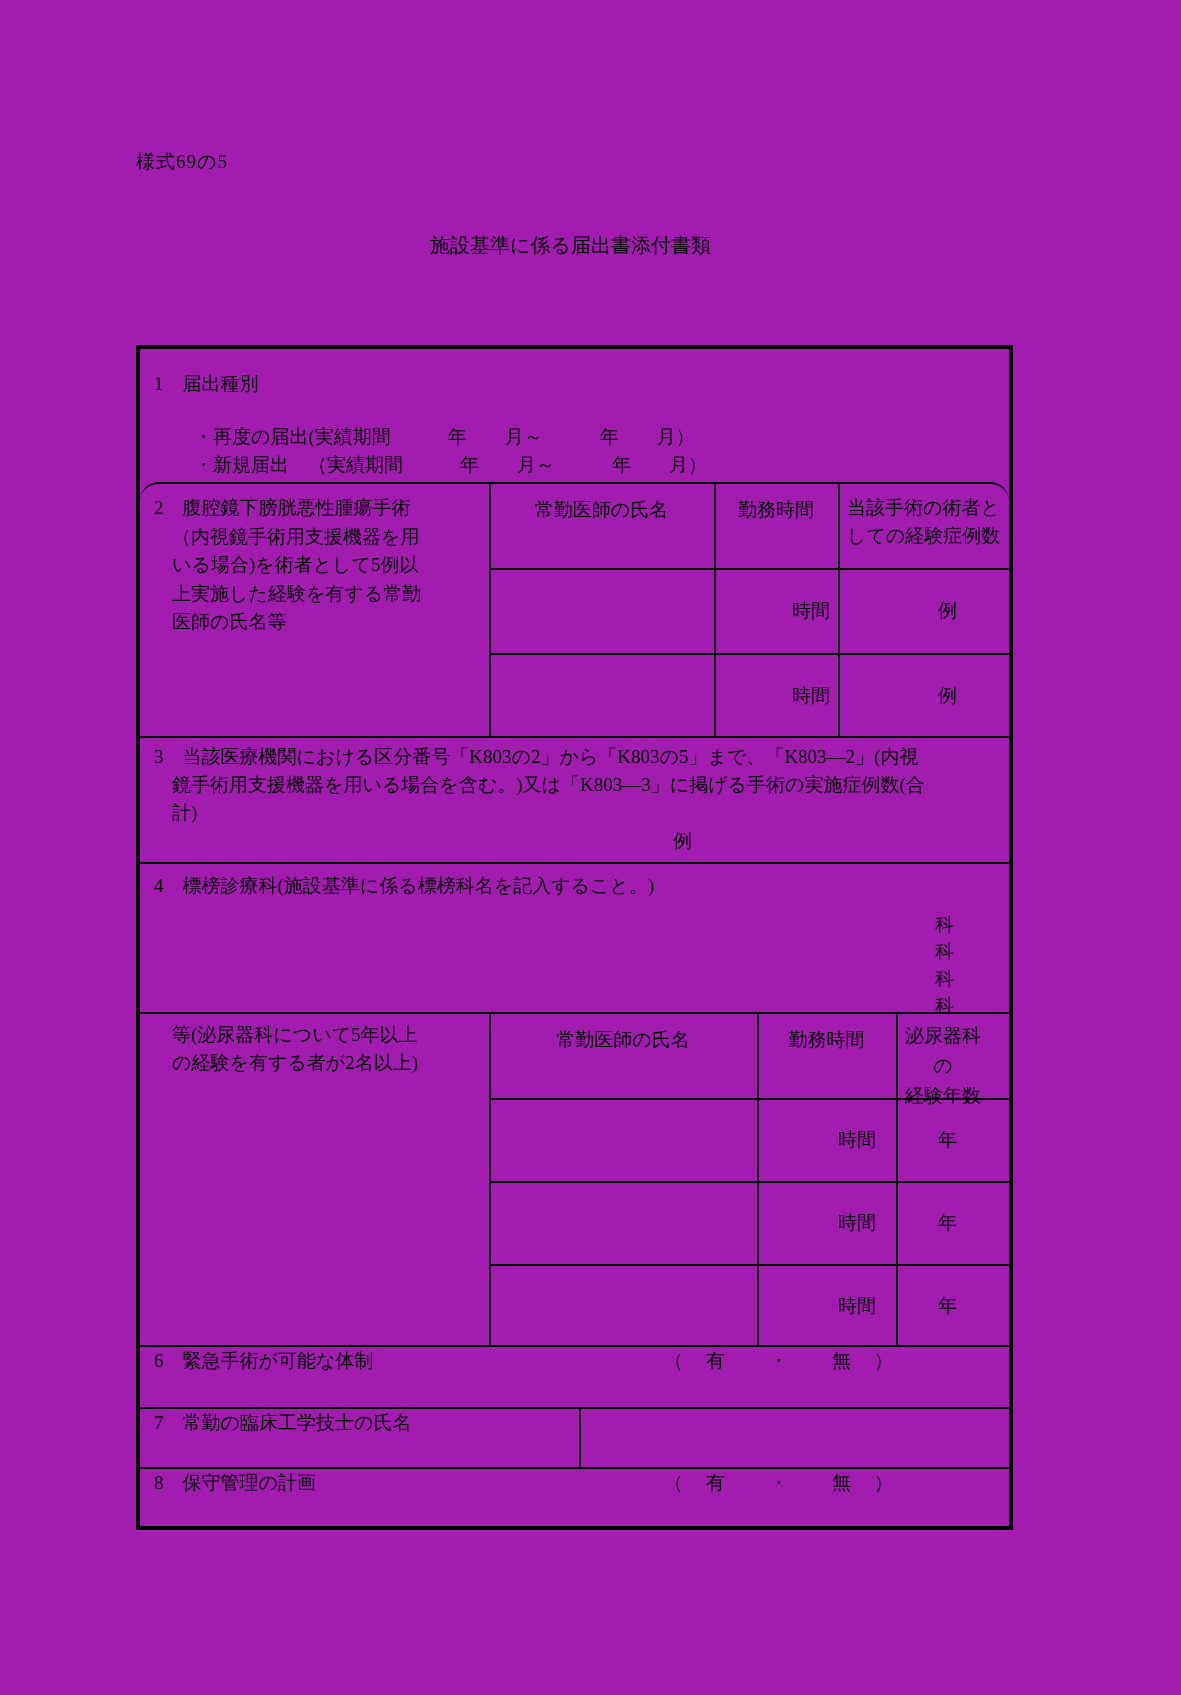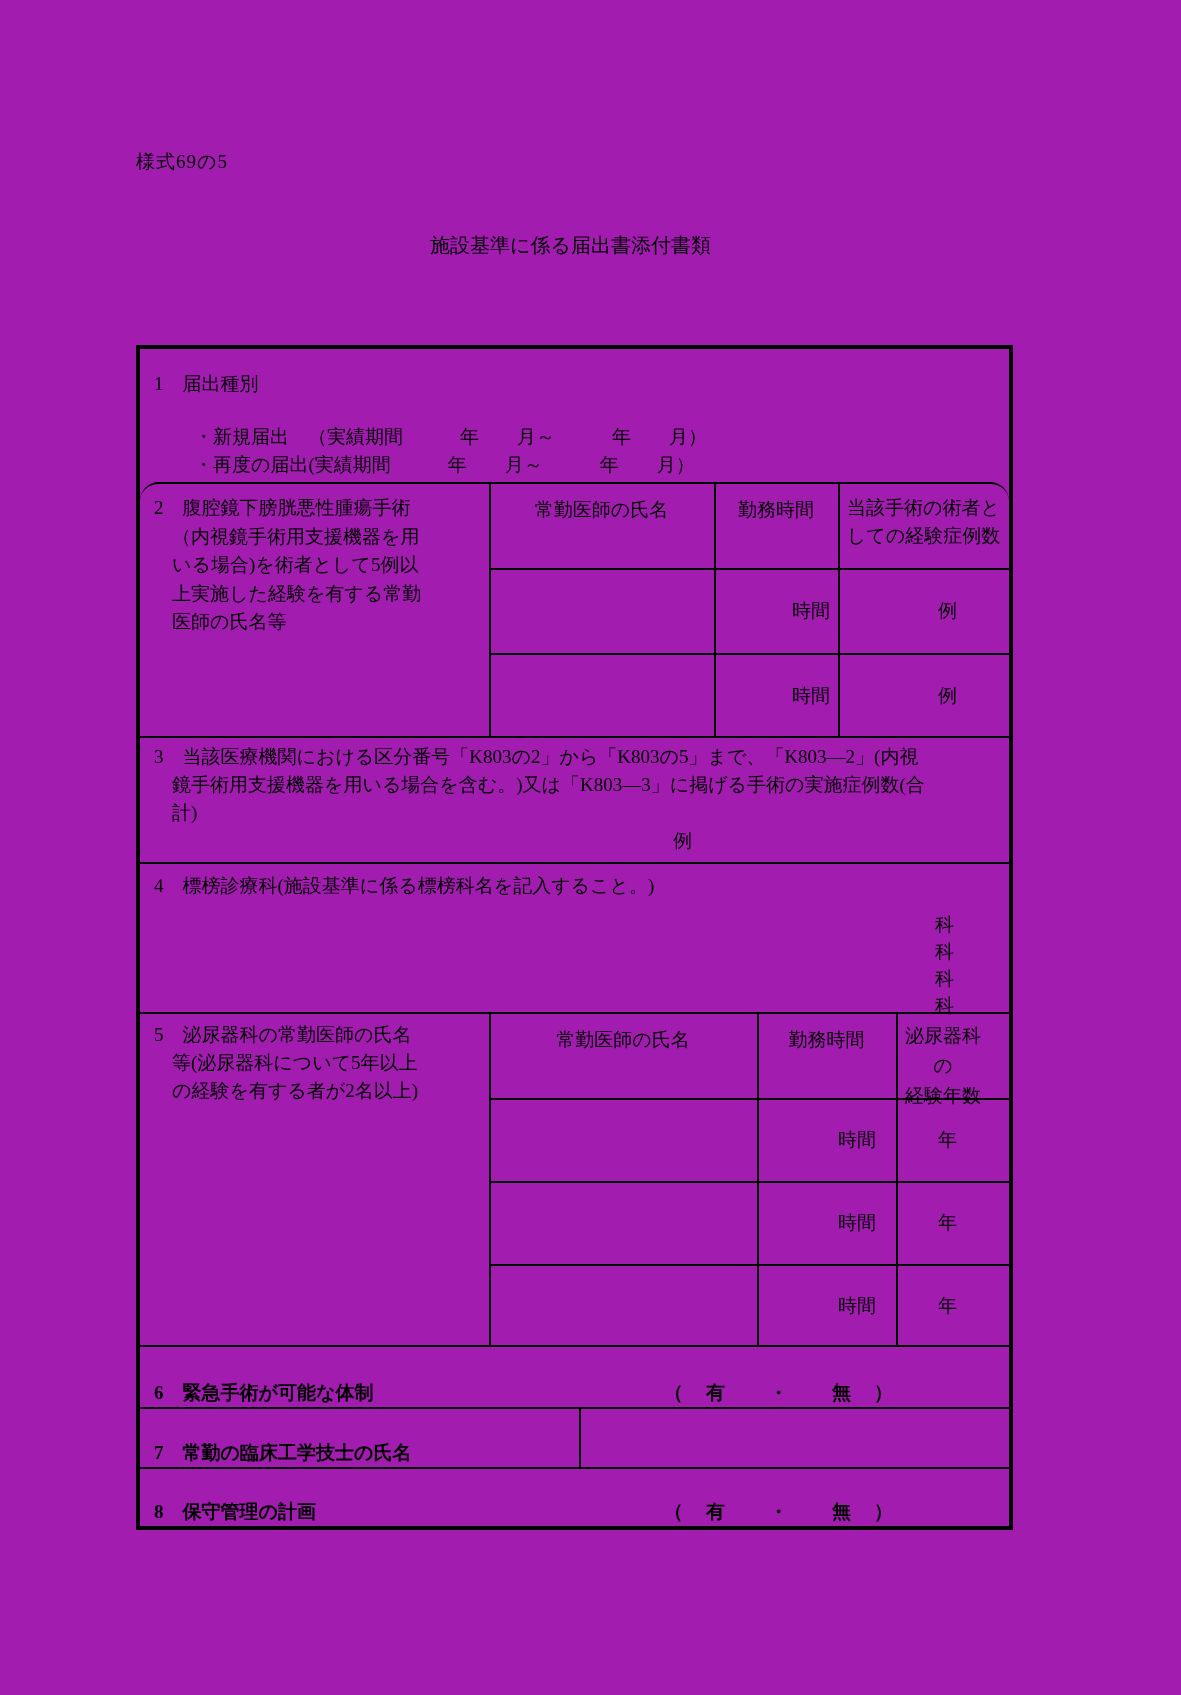--- a/index.html
+++ b/index.html
@@ -15,43 +15,43 @@
   .vline{position:absolute;top:0;width:2px;background:#000;}
   .hline{position:absolute;height:2px;background:#000;}
   .cell{position:absolute;box-sizing:border-box;display:flex;}
   .cell.center-top{justify-content:center;align-items:flex-start;padding-top:12px;}
   .cell.right-mid{justify-content:flex-end;align-items:center;}
   .lbl{position:absolute;left:0;top:0;padding:10px 6px 0 14px;line-height:28.5px;}
   .lbl .cont{padding-left:18px;}
   .para{position:absolute;left:0;top:0;right:0;padding:5px 10px 0 14px;line-height:28px;}
   .para .cont{padding-left:18px;}
   .row-label{padding-left:14px;}
-  .flexrow{display:flex;align-items:flex-end;font-weight:bold;}
+  .flexrow{display:flex;align-items:flex-start;}
   .choice{position:absolute;left:524px;letter-spacing:2px;}
   .dept-units{position:absolute;right:0;top:47px;text-align:right;padding-right:55px;line-height:27px;}
   .exp-head{line-height:28px;text-align:center;}
 </style>
 </head>
 <body>
 
 <div class="page">
 
   <div class="form-number">様式69の5</div>
 
   <div class="title-block">
     <div>施設基準に係る届出書添付書類</div>
   </div>
 
   <div class="sheet">
 
     <div class="sec" style="top:0;height:133px;">
       <div style="position:absolute;left:14px;top:21px;">1　届出種別</div>
       <div style="position:absolute;left:54px;top:74px;line-height:28px;">
+        <div>・再度の届出(実績期間　　　年　　月～　　　年　　月）</div>
         <div>・新規届出　（実績期間　　　年　　月～　　　年　　月）</div>
-        <div>・再度の届出(実績期間　　　年　　月～　　　年　　月）</div>
       </div>
     </div>
 
     <div class="sec bt" style="top:133px;height:254px;border-radius:19px;">
       <div class="vline" style="left:349px;height:254px;"></div>
       <div class="vline" style="left:574px;height:254px;"></div>
       <div class="vline" style="left:698px;height:254px;"></div>
       <div class="hline" style="left:349px;width:520px;top:84px;"></div>
       <div class="hline" style="left:349px;width:520px;top:169px;"></div>
 
@@ -102,21 +102,20 @@
 
     <div class="sec bt" style="top:663px;height:333px;">
       <div class="vline" style="left:349px;height:333px;"></div>
       <div class="vline" style="left:617px;height:333px;"></div>
       <div class="vline" style="left:756px;height:333px;"></div>
       <div class="hline" style="left:349px;width:520px;top:84px;"></div>
       <div class="hline" style="left:349px;width:520px;top:167px;"></div>
       <div class="hline" style="left:349px;width:520px;top:250px;"></div>
 
       <div class="lbl" style="width:349px;padding-top:7px;line-height:28px;">
-        <div>5　泌尿器科の常勤医師の氏名</div>
         <div class="cont">等(泌尿器科について5年以上</div>
         <div class="cont">の経験を有する者が2名以上)</div>
       </div>
 
       <div class="cell center-top" style="left:349px;top:0;width:268px;height:84px;">常勤医師の氏名</div>
       <div class="cell center-top" style="left:617px;top:0;width:139px;height:84px;">勤務時間</div>
       <div class="cell center-top exp-head" style="left:756px;top:0;width:94px;height:84px;padding-top:7px;line-height:30px;">
         <div>
           <div>泌尿器科の</div>
           <div>経験年数</div>

